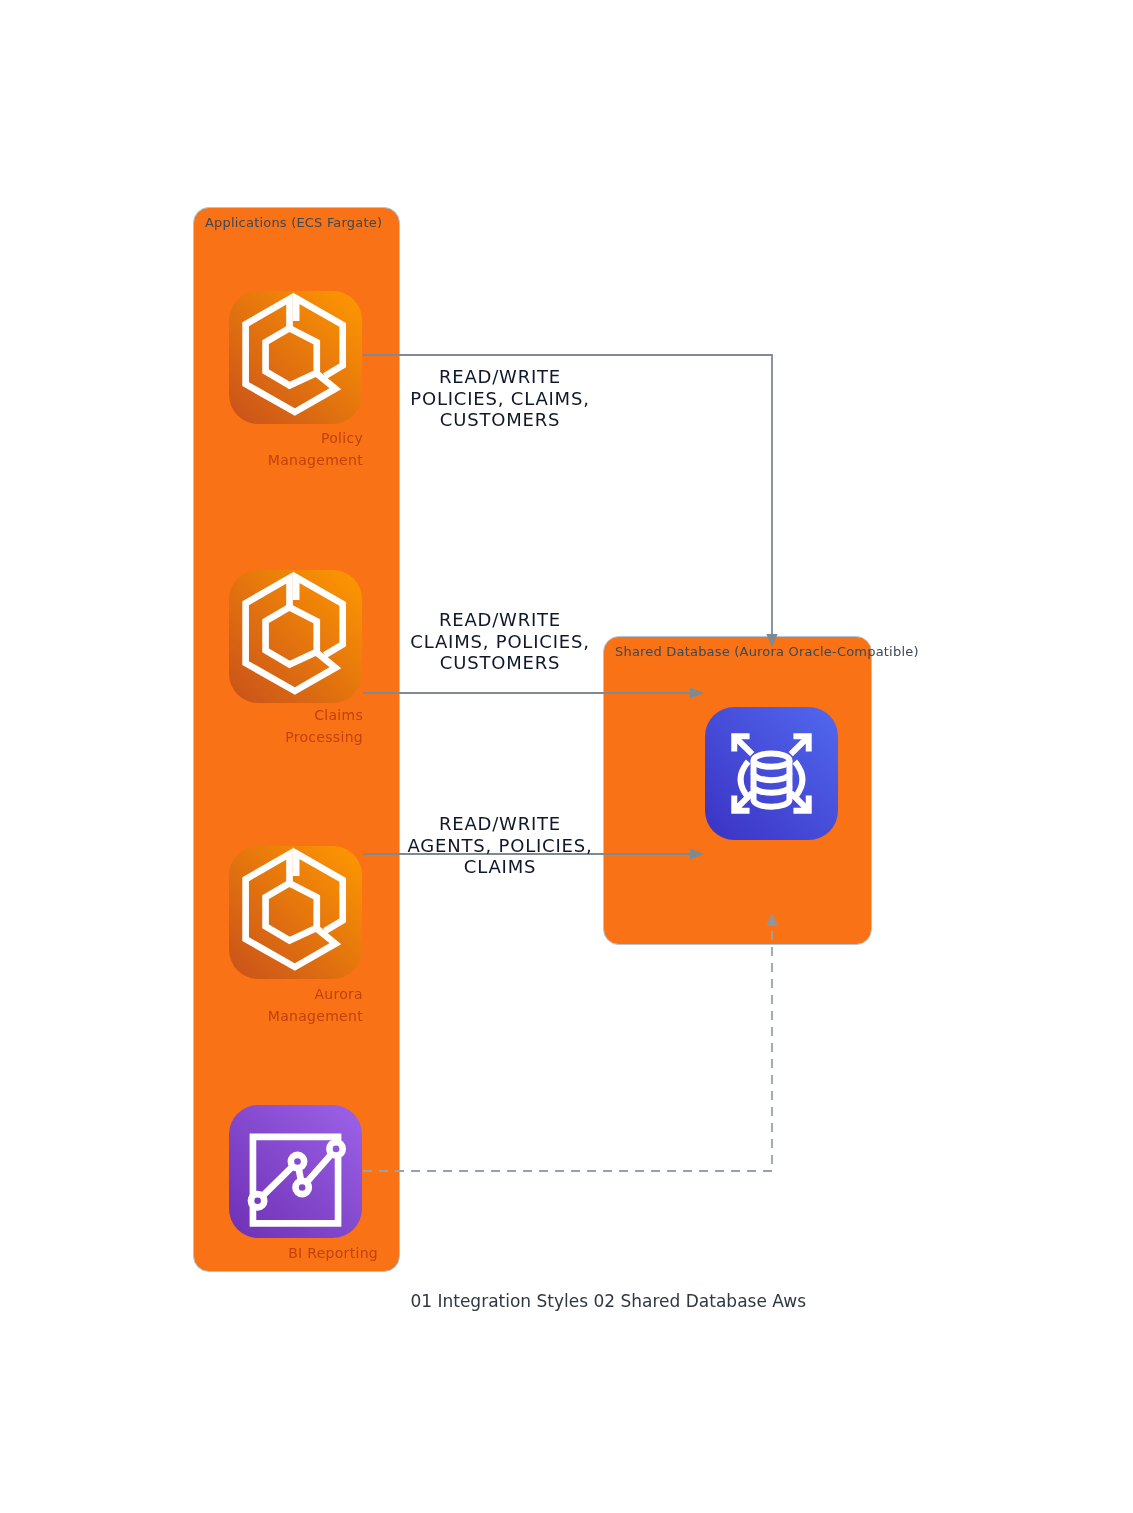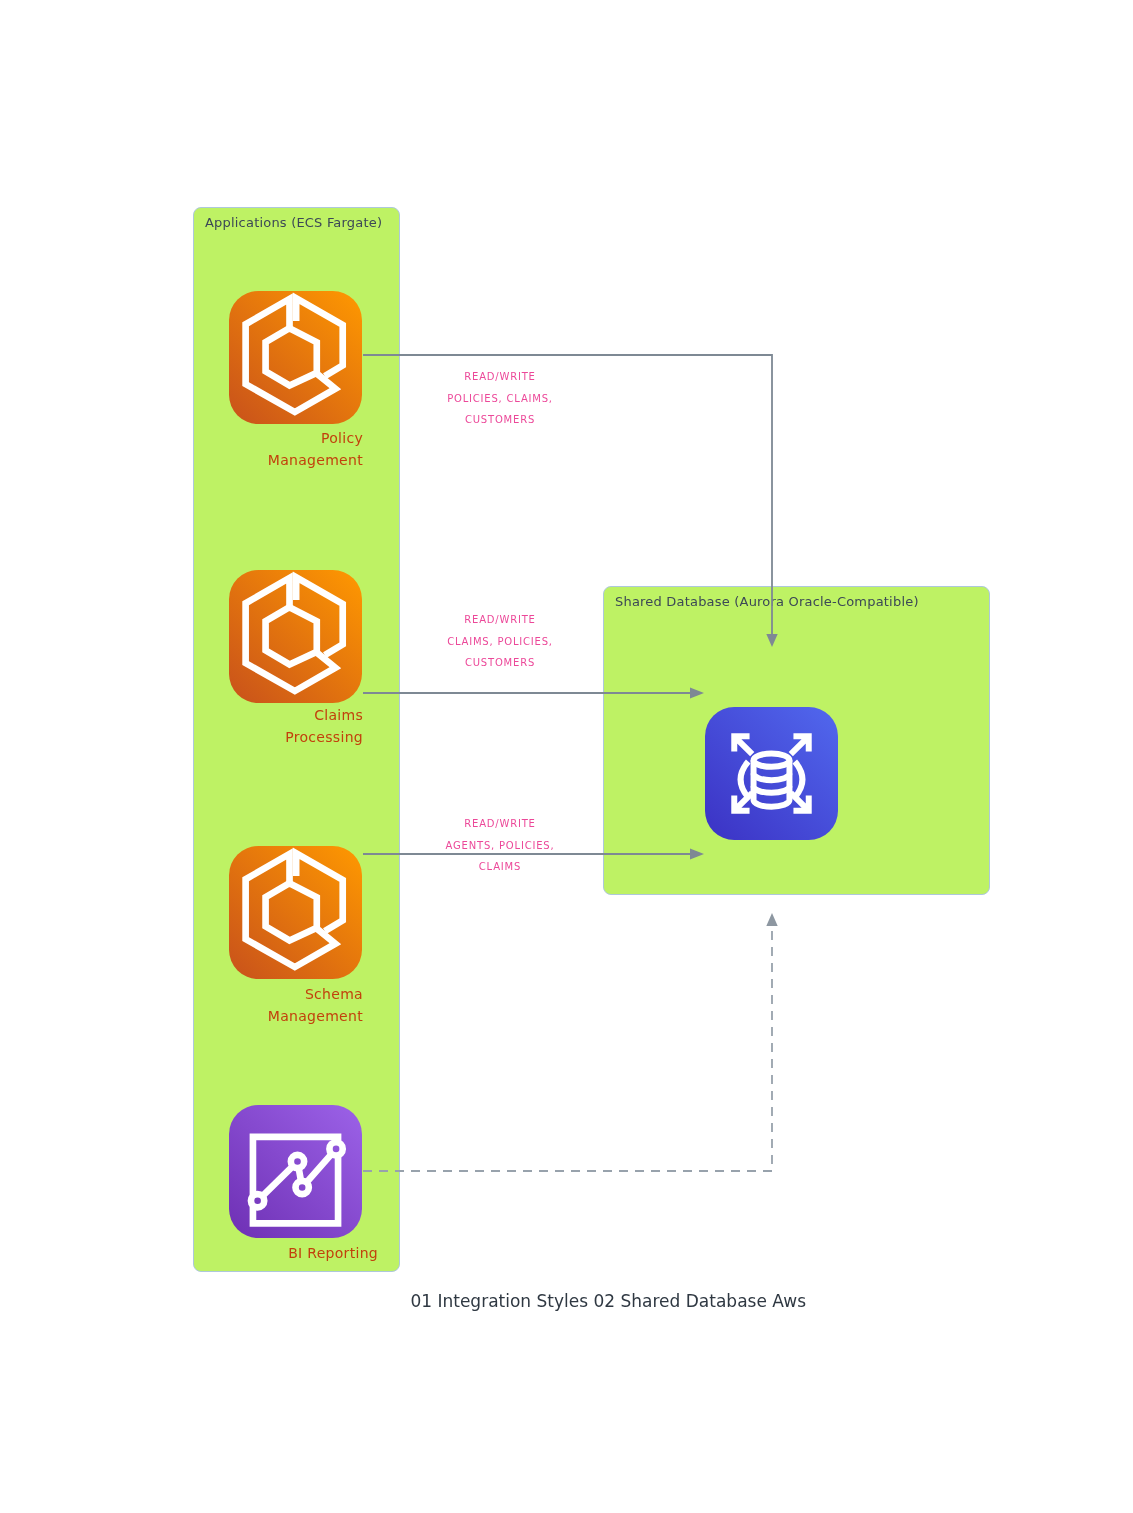--- a/index.html
+++ b/index.html
@@ -1,55 +1,55 @@
 <!DOCTYPE html>
 <html><head>
 <meta charset="utf-8">
 <style>
   html,body{margin:0;padding:0;background:#fff;}
   .canvas{
     position:relative;width:1133px;height:1513px;background:#ffffff;
     font-family:"DejaVu Sans","Liberation Sans",sans-serif;overflow:hidden;
   }
   .group{
-    position:absolute;background:#bef264;border:1.6px solid #AEC8DB;border-radius:8px;
+    position:absolute;background:#f97316;border:1.6px solid #AEC8DB;border-radius:16px;
     box-sizing:border-box;z-index:1;
   }
   .group-title{
     position:absolute;left:11px;top:7px;font-size:13px;color:#3C4856;
     letter-spacing:.2px;white-space:nowrap;z-index:7;
   }
   .node{position:absolute;width:133px;height:133px;z-index:2;}
   .node svg{display:block;width:100%;height:100%;}
   .node-label{
     position:absolute;text-align:right;font-size:14px;color:#c2410c;
     line-height:21.5px;letter-spacing:.3px;z-index:3;white-space:nowrap;
   }
   .node-label span{display:block;}
   .edges{position:absolute;left:0;top:0;z-index:5;pointer-events:none;}
   .edge-label{
-    position:absolute;width:224px;text-align:center;font-size:10px;color:#ec4899;
+    position:absolute;width:224px;text-align:center;font-size:18px;color:#0f172a;
     line-height:21.5px;letter-spacing:.8px;z-index:6;
   }
   .edge-label span{display:block;}
   .caption{
     position:absolute;left:362px;top:1291px;width:444px;text-align:right;
     font-size:17px;color:#2F3842;z-index:3;white-space:nowrap;
   }
 </style>
 </head>
 <body>
 
 <div class="canvas">
 
   <div class="group" style="left:193px;top:207px;width:207px;height:1065px;">
     <div class="group-title">Applications (ECS Fargate)</div>
   </div>
 
-  <div class="group" style="left:603px;top:586px;width:387px;height:309px;">
+  <div class="group" style="left:603px;top:636px;width:269px;height:309px;">
     <div class="group-title">Shared Database (Aurora Oracle-Compatible)</div>
   </div>
 
   <svg class="edges" width="1133" height="1513" viewBox="0 0 1133 1513">
     <g stroke="#7E8994" stroke-width="1.8" fill="none">
       <polyline points="363,355 772,355 772,634"></polyline>
       <polygon points="772,647 766.3,634 777.7,634" fill="#7E8994" stroke="none"></polygon>
     </g>
     <g stroke="#7E8994" stroke-width="1.8" fill="none">
       <line x1="363" y1="693" x2="691" y2="693"></line>
@@ -105,21 +105,21 @@
     <svg viewBox="0 0 100 100">
       <rect width="100" height="100" rx="22" fill="url(#grad-ecs)"></rect>
       <g stroke="#fff" stroke-width="5" fill="none">
         <path d="M45.5 28 L45.5 6 L12.5 25 L12.5 70 L49.5 91 L80 73.5 L66.5 62.5"></path>
         <path d="M45.5 28 L27.5 38.5 L27.5 60.5 L45.5 71 L66 61.5 L66 38.5 Z"></path>
         <path d="M50.5 22.5 L50.5 5.5 L85.5 25.5 L85.5 56 L72 64"></path>
       </g>
     </svg>
   </div>
   <div class="node-label" style="left:229px;top:984px;width:134px;">
-    <span>Schema</span>
+    <span>Aurora</span>
     <span>Management</span>
   </div>
 
   <div class="node" style="left:229px;top:1105px;">
     <svg viewBox="0 0 100 100">
       <defs>
         <linearGradient id="grad-bi" x1="0" y1="100" x2="100" y2="0" gradientUnits="userSpaceOnUse">
           <stop offset="0" stop-color="#6E30B4"></stop>
             <stop offset="1" stop-color="#9C62E8"></stop>
         </linearGradient>

